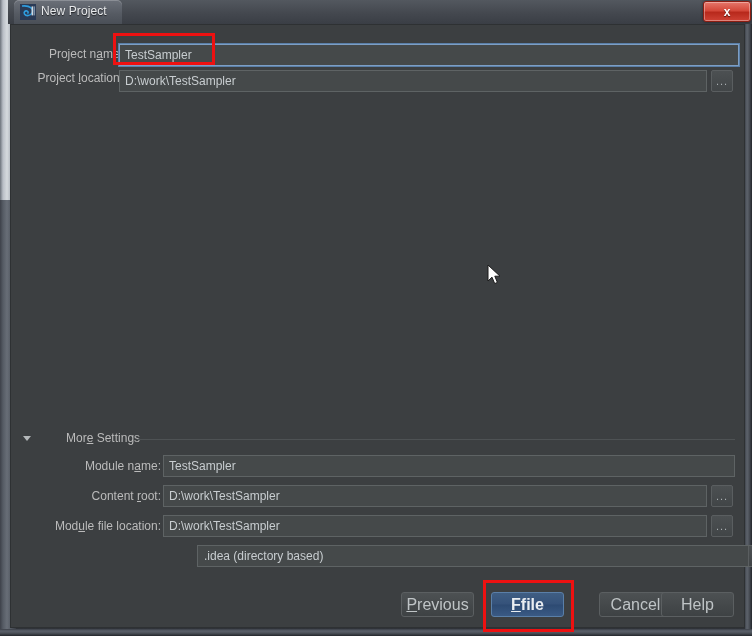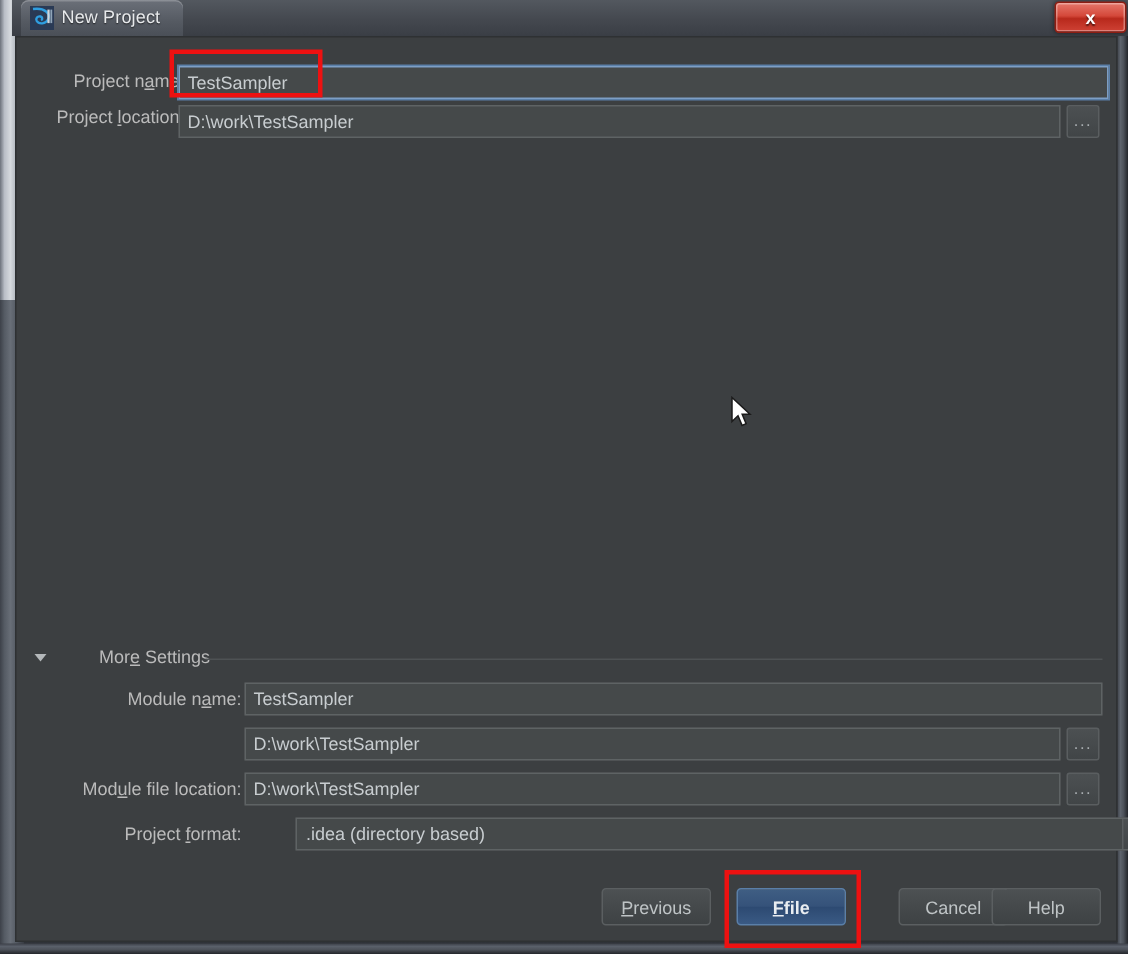--- a/index.html
+++ b/index.html
@@ -233,21 +233,21 @@
 
   
   .btn {
     position: absolute;
     box-sizing: border-box;
     height: 25px;
     background: linear-gradient(to bottom, #4d5153 0%, #45494b 50%, #3e4244 100%);
     border: 1px solid #5b5f61;
     border-radius: 3px;
     color: #bfc4c6;
-    font-size: 12px;
+    font-size: 16px;
     font-family: "Liberation Sans", sans-serif;
     display: flex;
     align-items: center;
     justify-content: center;
   }
   .btn u { text-decoration: underline; }
   .btn.default {
     background: linear-gradient(to bottom, #3f5e83 0%, #35527a 48%, #2d4a72 52%, #3a5a84 100%);
     border: 1px solid #5a7fa8;
     color: #e9edf1;
@@ -317,36 +317,36 @@
         <span>Mor</span><u>e</u><span> Settings</span>
       </div>
       <div class="ms-rule"></div>
     </div>
 
     <div class="lbl" style="left:10px; top:434px; width:140px;">
       <span>Module n</span><u>a</u><span>me:</span>
     </div>
     <input class="field" style="left: 152px; top: 430px; width: 572px;" value="TestSampler">
 
+    <div class="lbl" style="left:10px; top:464px; width:140px;">
+      <span>Content </span><u>r</u><span>oot:</span>
+    </div>
     <input class="field" style="left: 152px; top: 460px; width: 544px;" value="D:\work\TestSampler">
     <div class="browse-btn" style="left:700px; top:460px;">
       <span class="browse-dots">...</span>
     </div>
 
     <div class="lbl" style="left:10px; top:494px; width:140px;">
       <span>Mod</span><u>u</u><span>le file location:</span>
     </div>
     <input class="field" style="left: 152px; top: 490px; width: 544px;" value="D:\work\TestSampler">
     <div class="browse-btn" style="left:700px; top:490px;">
       <span class="browse-dots">...</span>
     </div>
 
-    <div class="lbl" style="left:10px; top:524px; width:140px;">
-      <span>Project </span><u>f</u><span>ormat:</span>
-    </div>
     <div class="combo" style="left:152px; top:520px; width:572px;margin-left:34px;">
       <span class="combo-text">.idea (directory based)</span>
       <span class="combo-arrow-box">
         <span class="combo-arrow"></span>
       </span>
     </div>
 
     <div class="btn" style="left:390px; top:567px; width:73px;">
       <span><u>P</u><span>revious</span></span>
     </div>

